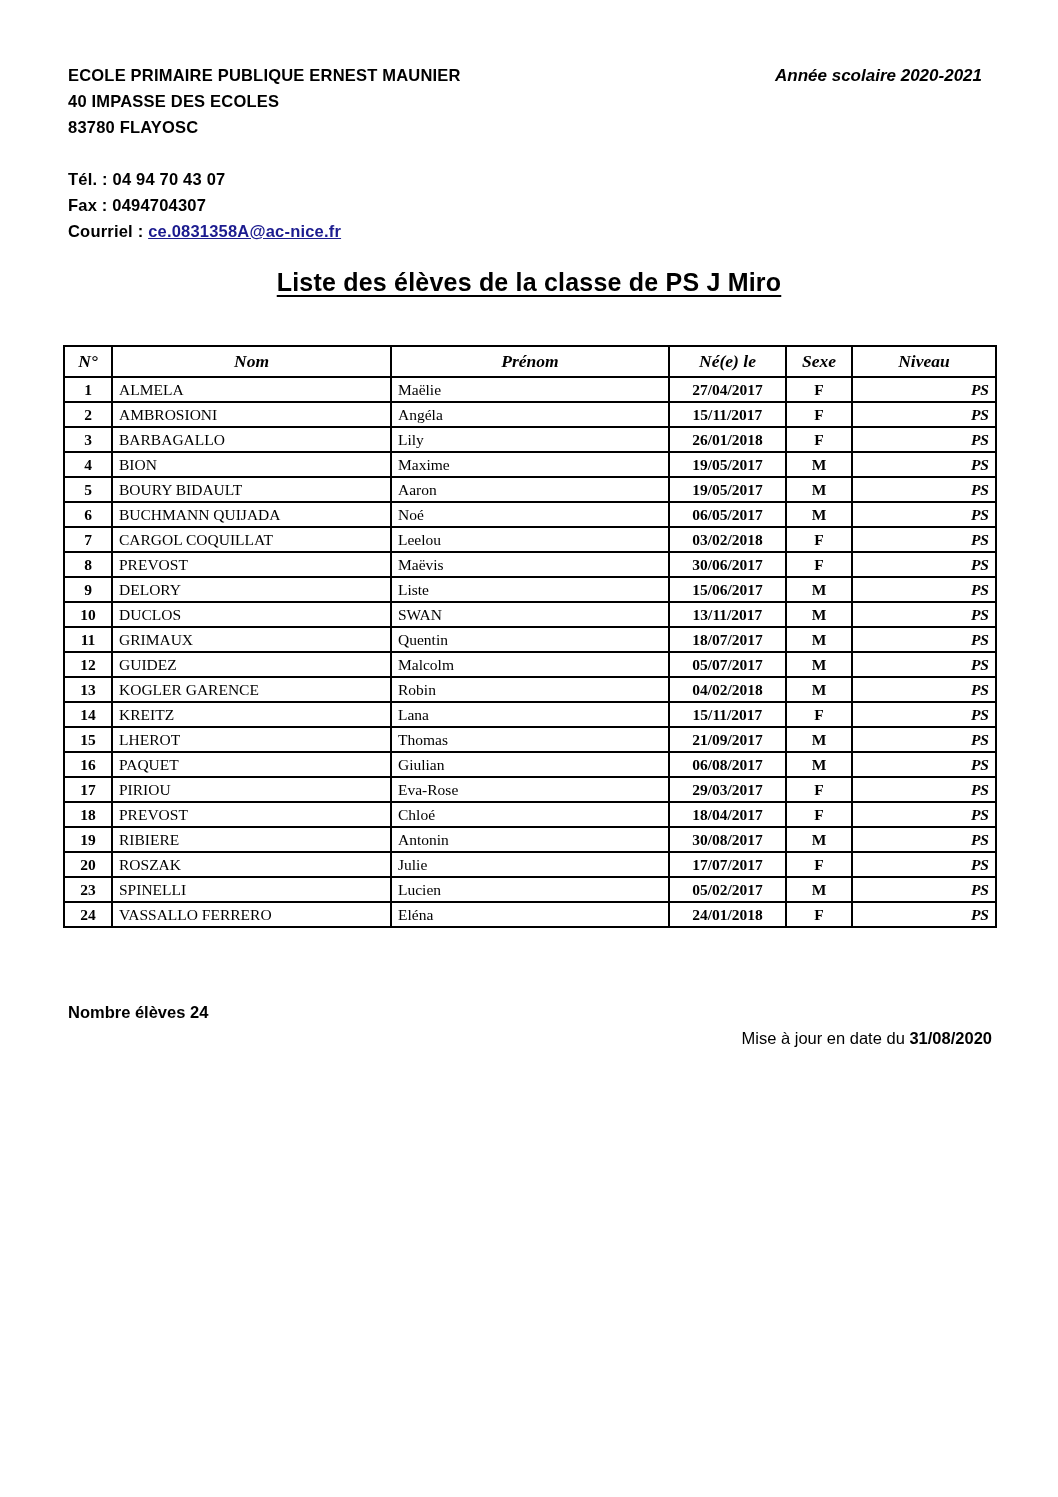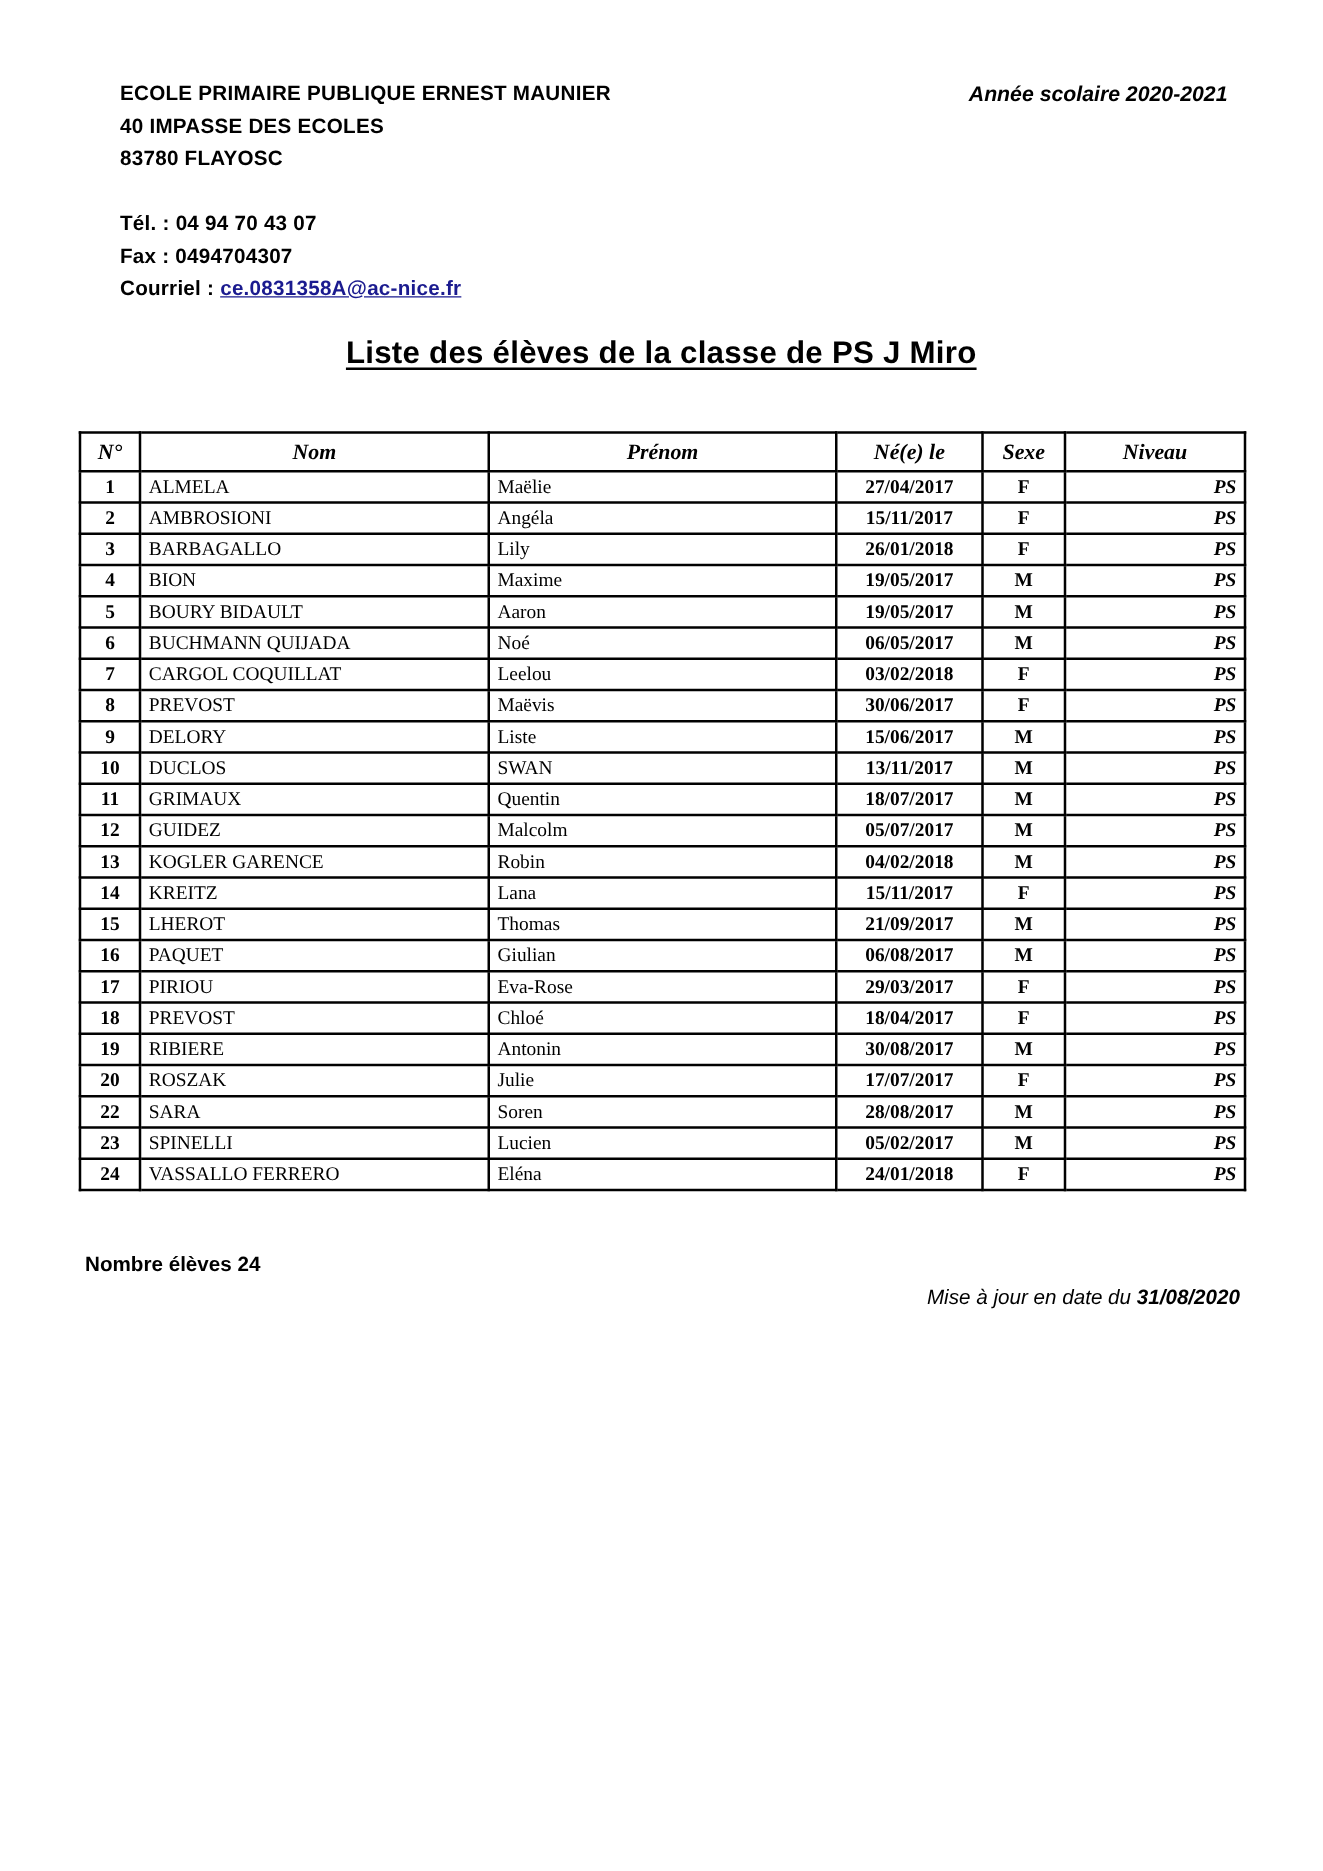--- a/index.html
+++ b/index.html
@@ -18,21 +18,20 @@
 
   
   .header-left {
     position: absolute;
     left: 68px;
     top: 62px;
     font-size: 16.5px;
     line-height: 26px;
     font-weight: bold;
     letter-spacing: 0.2px;
-    margin-left: 28px;
   }
   .header-left .spacer { height: 26px; }
   .header-left .contact { font-weight: bold; }
   a.email-link {
     color: var(--link-color, #1b1b8f);
     text-decoration: underline;
     font-weight: bold;
   }
 
   .school-year {
@@ -102,21 +101,20 @@
     left: 68px;
     top: 1003px;
     font-size: 16.5px;
     font-weight: bold;
   }
   .update-line {
     position: absolute;
     right: 66px;
     top: 1029px;
     font-size: 16.5px;
-    font-style: italic;
   }
   .update-line .date { font-weight: bold; }
 </style>
 </head>
 <body style="--link-color: #1b1b8f;">
 
 <div class="header-left">
   <div>ECOLE PRIMAIRE PUBLIQUE ERNEST MAUNIER</div>
   <div>40 IMPASSE DES ECOLES</div>
   <div>83780 FLAYOSC</div>
@@ -305,28 +303,20 @@
     </tr>
       <tr>
       <td class="c-num">20</td>
       <td class="c-nom">ROSZAK</td>
       <td class="c-prenom">Julie</td>
       <td class="c-date">17/07/2017</td>
       <td class="c-sexe">F</td>
       <td class="c-niveau">PS</td>
     </tr>
       <tr>
-      <td class="c-num">22</td>
-      <td class="c-nom">SARA</td>
-      <td class="c-prenom">Soren</td>
-      <td class="c-date">28/08/2017</td>
-      <td class="c-sexe">M</td>
-      <td class="c-niveau">PS</td>
-    </tr>
-      <tr>
       <td class="c-num">23</td>
       <td class="c-nom">SPINELLI</td>
       <td class="c-prenom">Lucien</td>
       <td class="c-date">05/02/2017</td>
       <td class="c-sexe">M</td>
       <td class="c-niveau">PS</td>
     </tr>
       <tr>
       <td class="c-num">24</td>
       <td class="c-nom">VASSALLO FERRERO</td>

